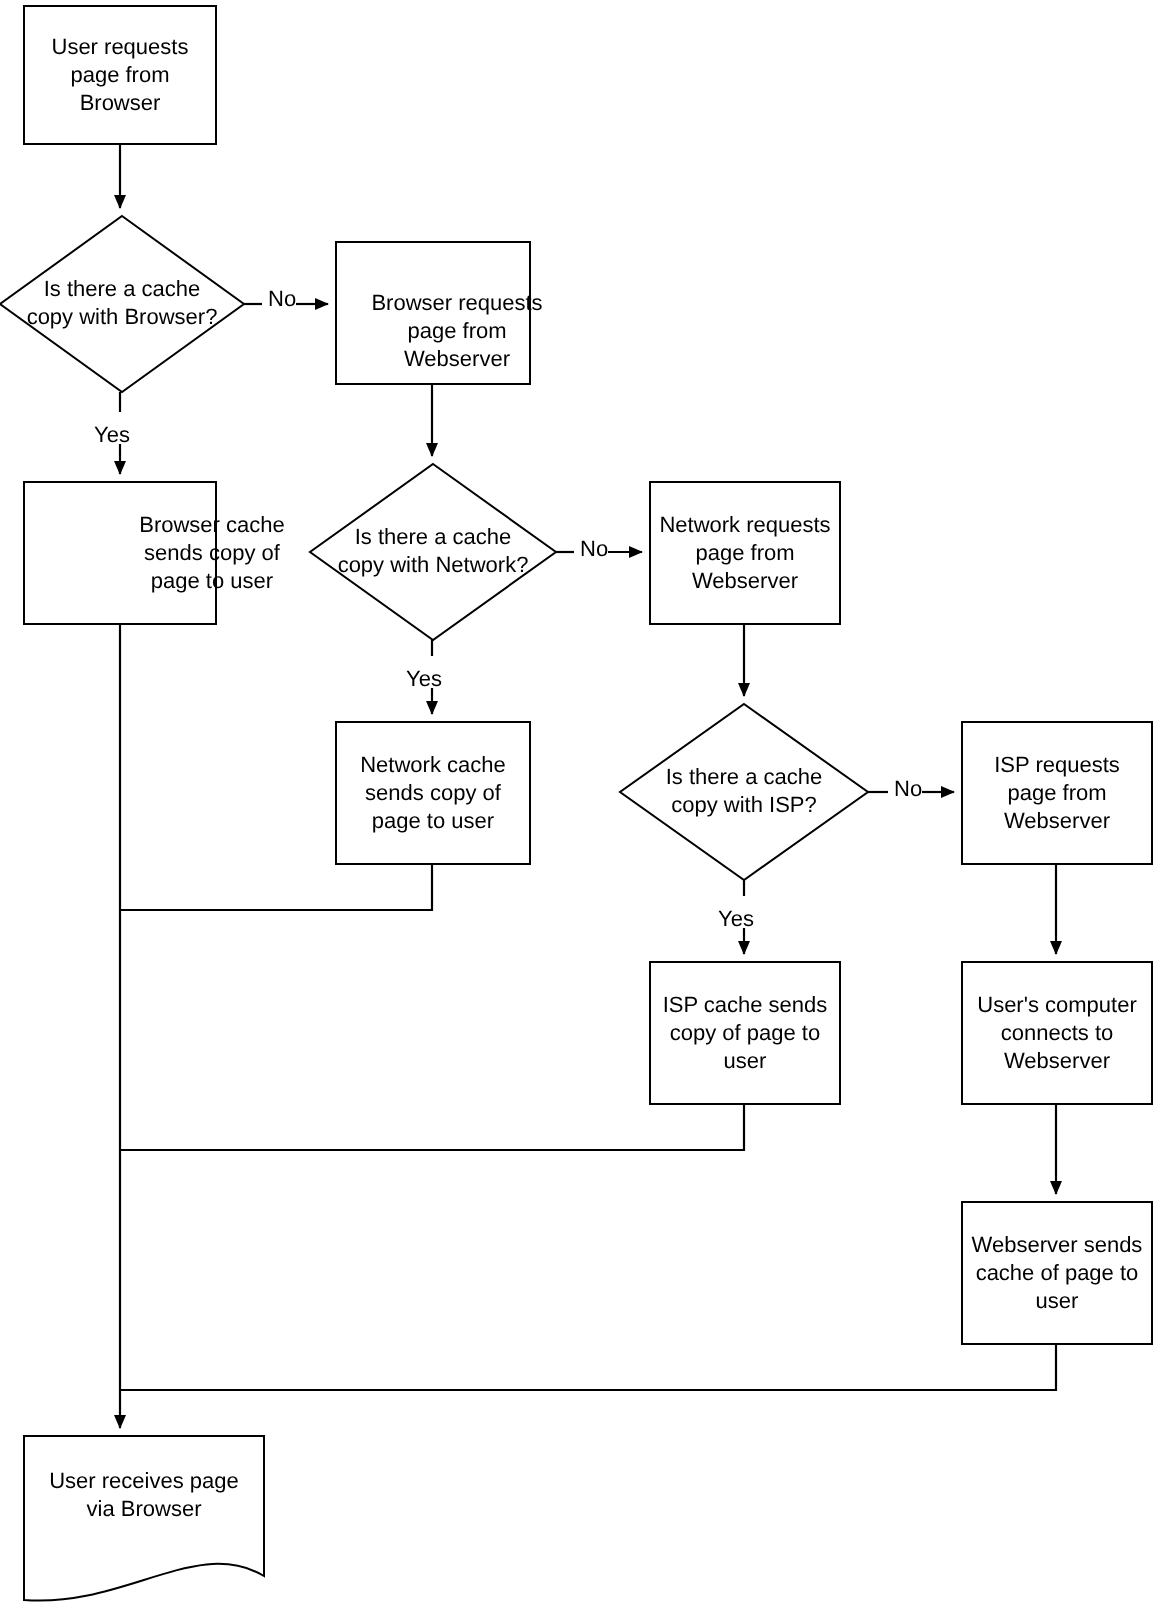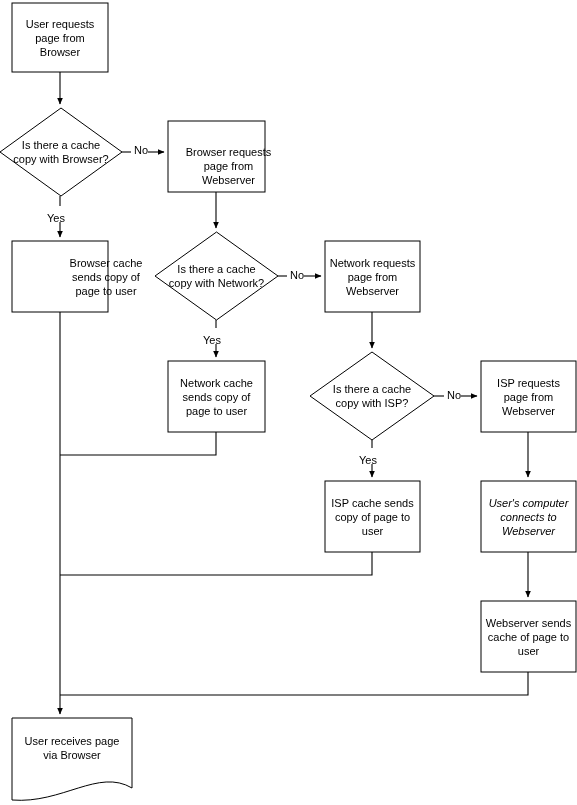--- a/index.html
+++ b/index.html
@@ -136,21 +136,21 @@
 sends copy of
 page to user</div>
       <div class="node-label" style="left: 310px; top: 352px; width: 124px; height: 88px;">Is there a cache
 copy with ISP?</div>
       <div class="node-label" style="left: 481px; top: 361px; width: 95px; height: 71px;">ISP requests
 page from
 Webserver</div>
       <div class="node-label" style="left: 325px; top: 481px; width: 95px; height: 71px; text-align: center;">ISP cache sends
 copy of page to
 user</div>
-      <div class="node-label" style="left: 481px; top: 481px; width: 95px; height: 71px; font-style: italic;">User's computer
+      <div class="node-label" style="left: 481px; top: 481px; width: 95px; height: 71px;">User's computer
 connects to
 Webserver</div>
       <div class="node-label" style="left: 481px; top: 601px; width: 95px; height: 71px;">Webserver sends
 cache of page to
 user</div>
       <div class="node-label" style="left: 12px; top: 718px; width: 120px; height: 60px;">User receives page
 via Browser</div>
     </div>
   <div id="edge-labels-layer">
       <div class="edge-label" style="left: 134px; top: 144px;">No</div>

